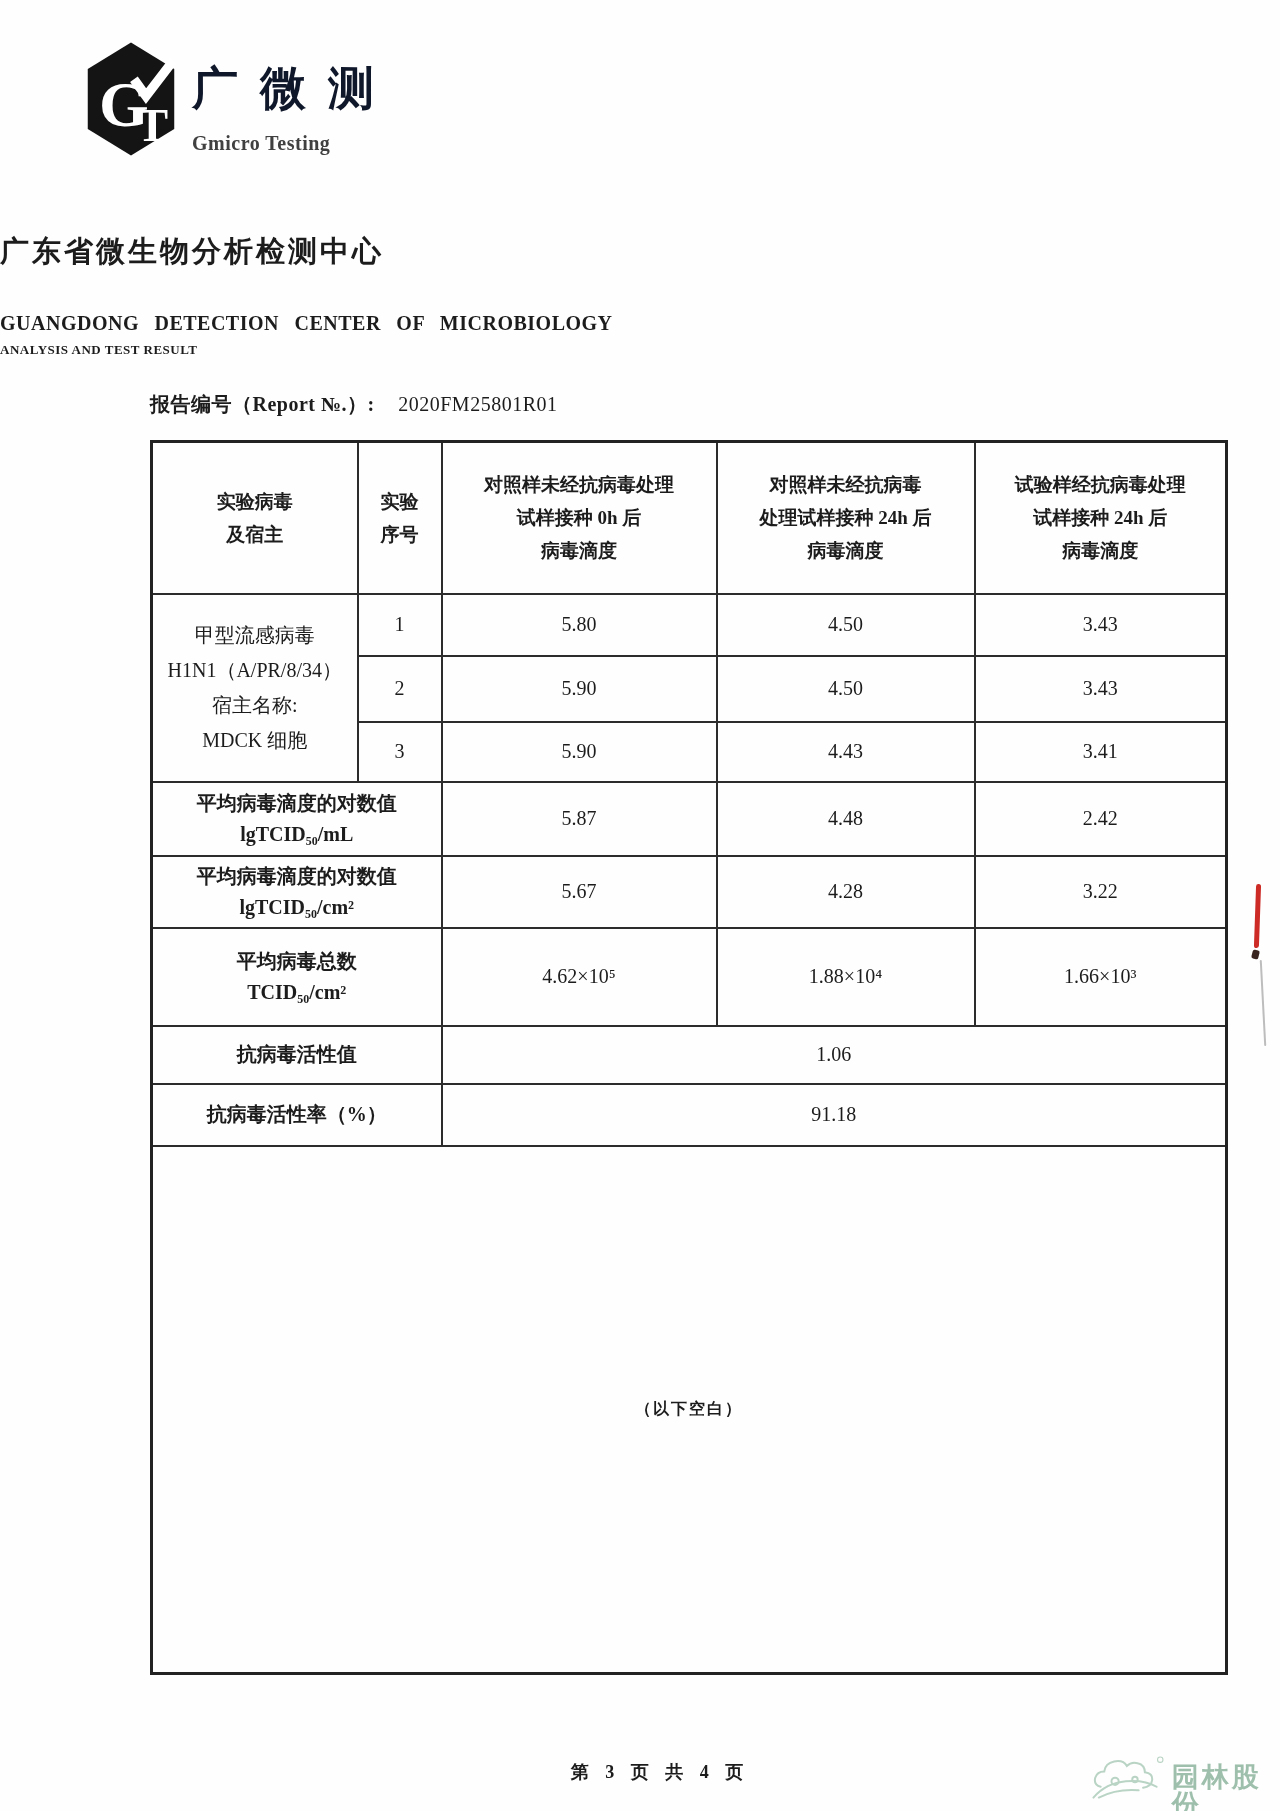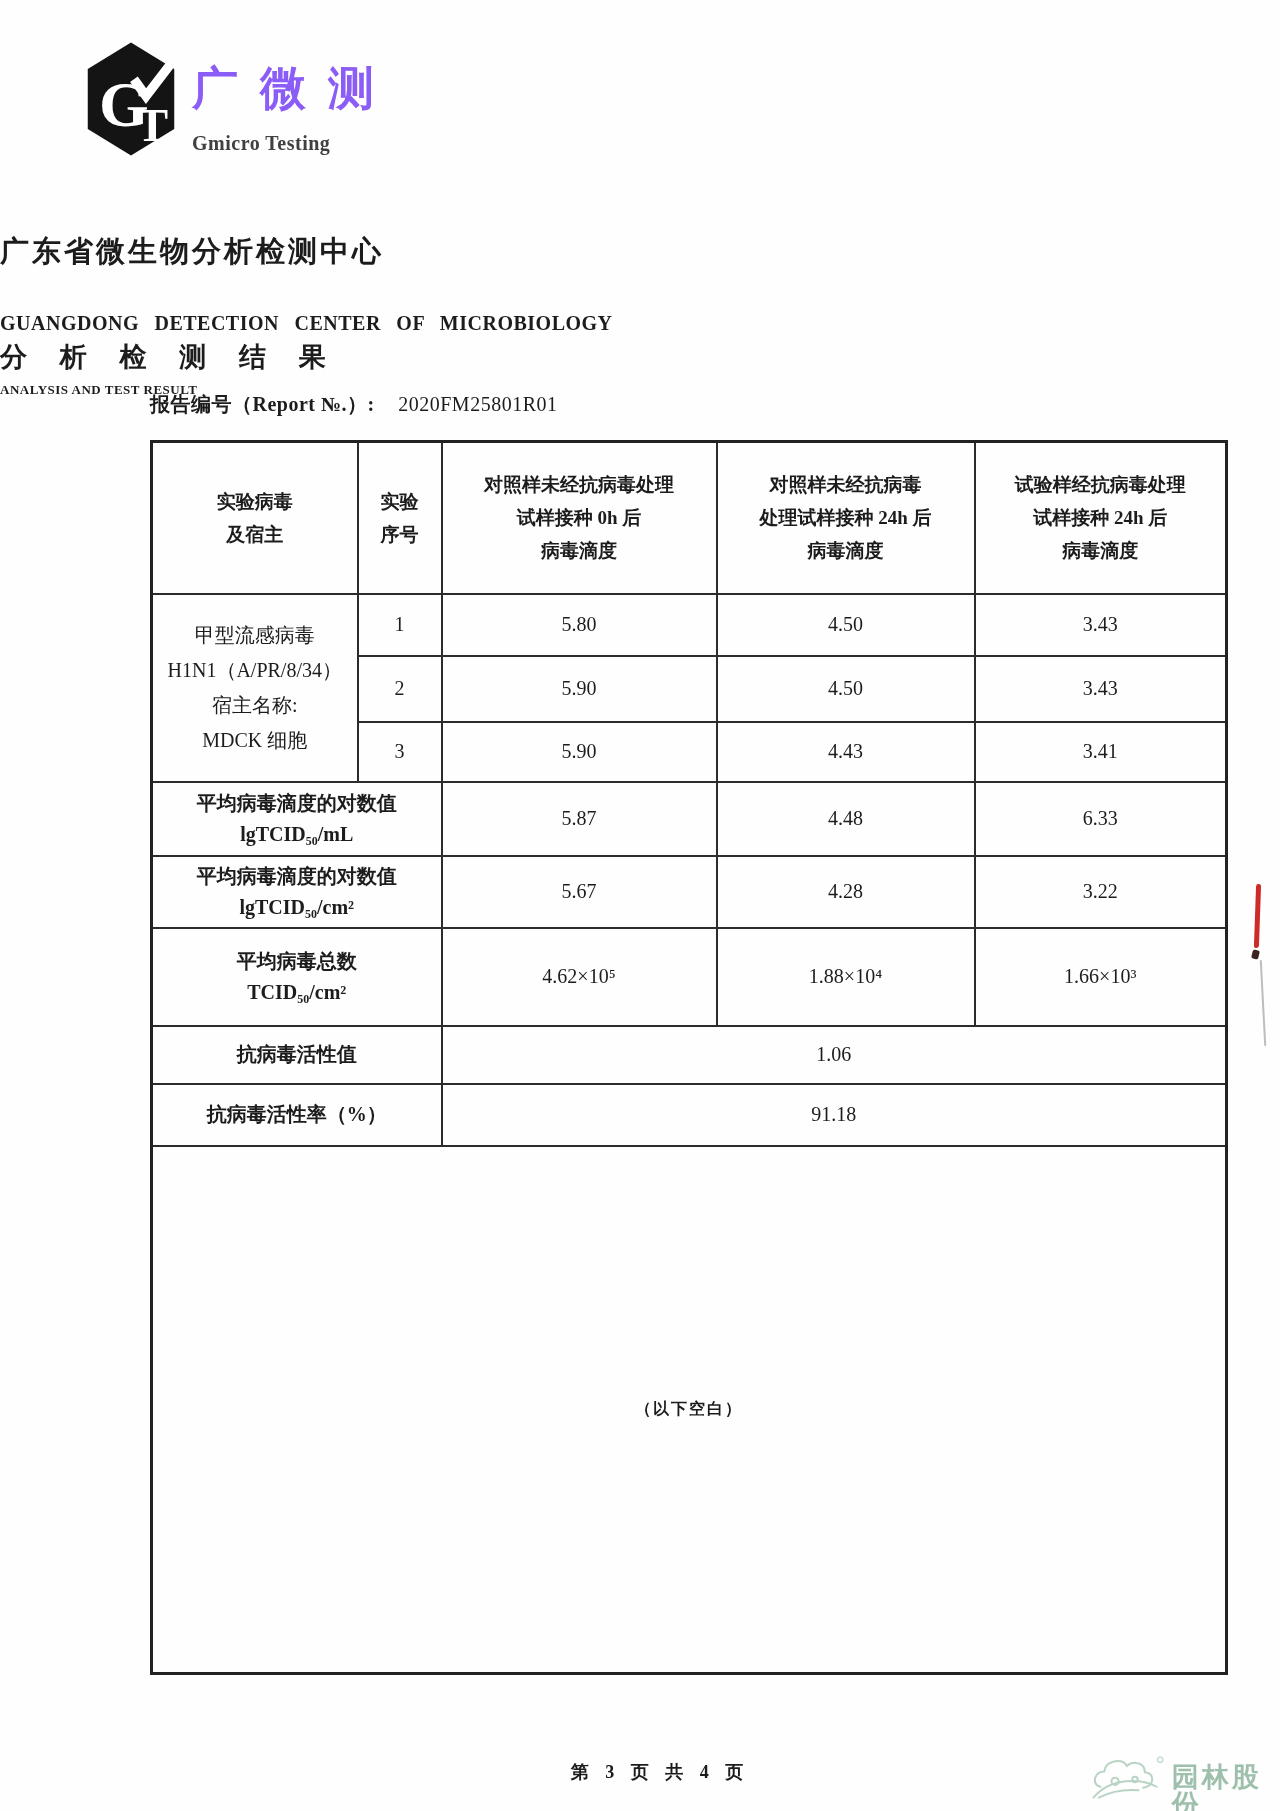--- a/index.html
+++ b/index.html
@@ -19,21 +19,21 @@
     top: 38px; left: 84px;
     display: flex;
     align-items: flex-start;
   }
   .logo-hex { width: 94px; height: 122px; }
   .logo-right { margin-left: 14px; padding-top: 28px; }
   .logo-cn {
     font-size: 46px;
     font-weight: bold;
     letter-spacing: 22px;
-    color: #8b5cf6;
+    color: #0f172a;
     line-height: 1.0;
     white-space: nowrap;
   }
   .logo-en {
     font-size: 20px;
     font-weight: bold;
     color: #404040;
     margin-top: 20px;
     letter-spacing: 0.5px;
   }
@@ -176,21 +176,20 @@
     </svg>
     <div class="logo-right">
       <div class="logo-cn">广微测</div>
       <div class="logo-en">Gmicro Testing</div>
     </div>
   </div>
 
   <div class="title-block">
     <div class="org-cn">广东省微生物分析检测中心</div>
     <div class="org-en">GUANGDONG  DETECTION  CENTER  OF  MICROBIOLOGY</div>
-    <div class="doc-cn">分 析 检 测 结 果</div>
     <div class="doc-en">ANALYSIS AND TEST RESULT</div>
   </div>
 
   <div class="report-line">
     <span>报告编号（Report №.）:</span>
     <span class="no">2020FM25801R01</span>
   </div>
 
   <table class="report-table">
     <colgroup>
@@ -252,21 +251,21 @@
         <td class="vcell">3.41</td>
       </tr>
 
       <tr style="height:74px">
         <td class="lblcell" colspan="2">
           <div>平均病毒滴度的对数值</div>
           <div>lgTCID₅₀/mL</div>
         </td>
         <td class="vcell">5.87</td>
         <td class="vcell">4.48</td>
-        <td class="vcell">6.33</td>
+        <td class="vcell">2.42</td>
       </tr>
       <tr style="height:72px">
         <td class="lblcell" colspan="2">
           <div>平均病毒滴度的对数值</div>
           <div>lgTCID₅₀/cm²</div>
         </td>
         <td class="vcell">5.67</td>
         <td class="vcell">4.28</td>
         <td class="vcell">3.22</td>
       </tr>

